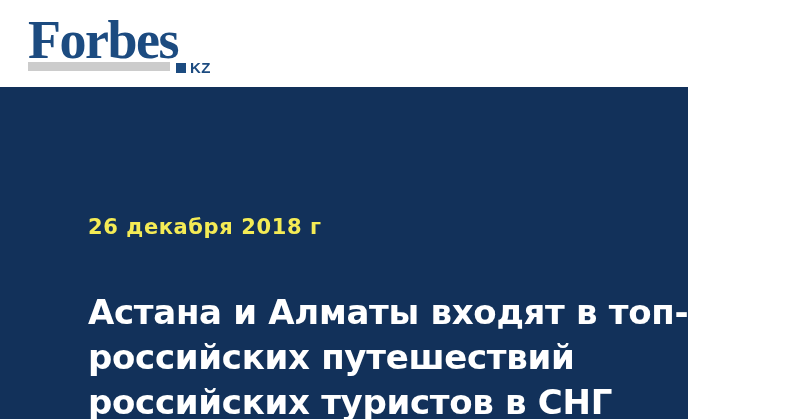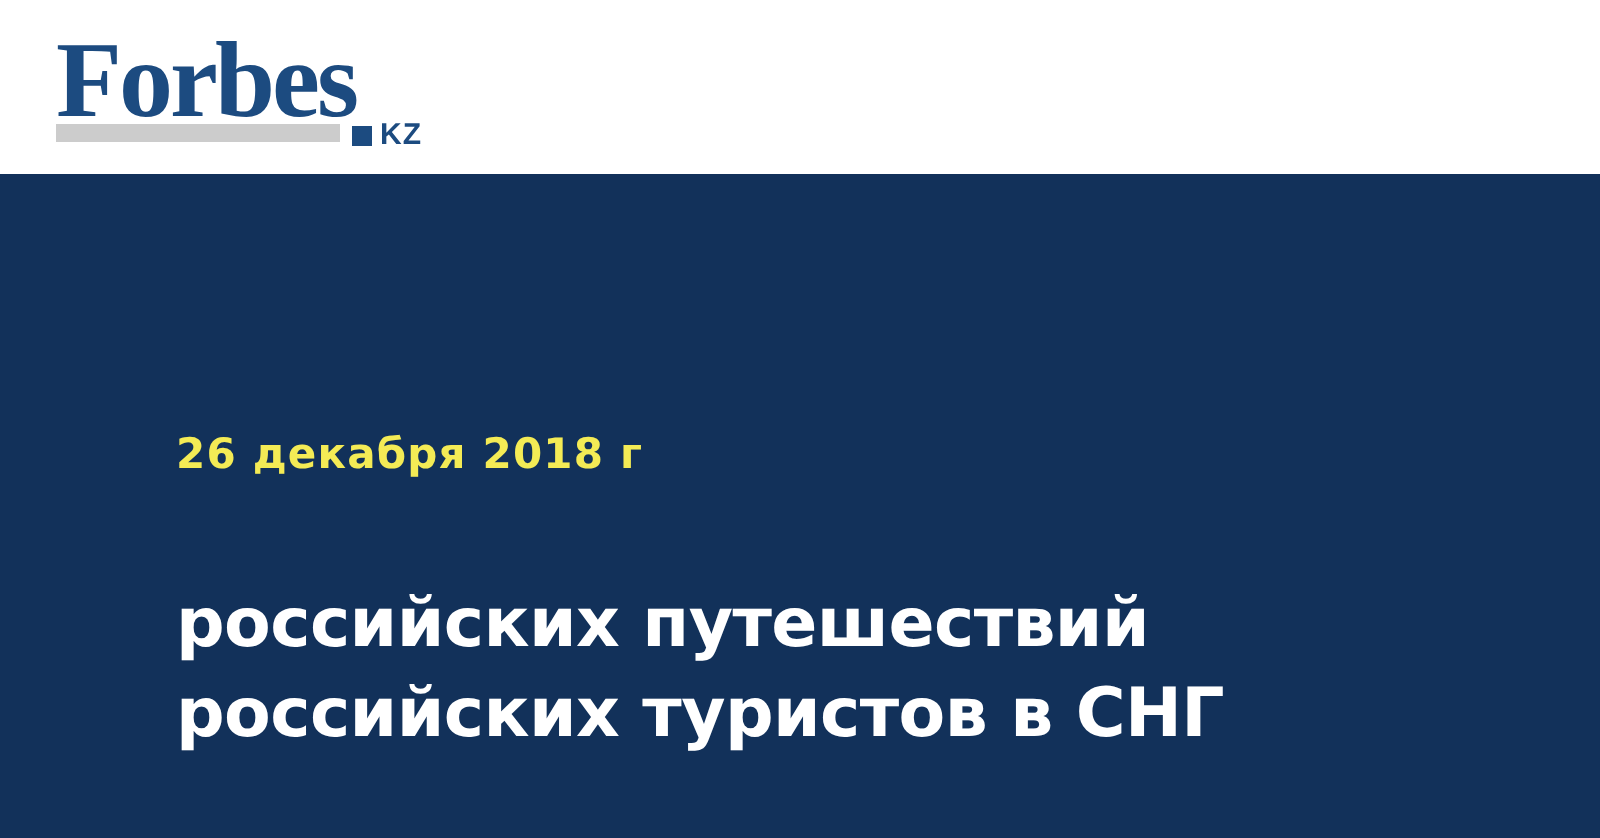--- a/index.html
+++ b/index.html
@@ -83,21 +83,21 @@
     line-height: 15px;
     letter-spacing: 0.5px;
     color: #1c4b80;
   }
 
   
   .hero {
     position: absolute;
     left: 0;
     top: 87px;
-    width: 800px;
+    width: 688px;
     height: 332px;
     background: #12315a;
   }
 
   .hero-date {
     position: absolute;
     left: 88px;
     top: 128px;
     font-family: "DejaVu Sans", "Liberation Sans", sans-serif;
     font-weight: bold;
@@ -139,18 +139,19 @@
         <span class="logo-kz-square"></span>
         <span class="logo-kz-text">KZ</span>
       </div>
     </div>
   </div>
 
   <div class="hero">
     <div class="hero-date">26 декабря 2018 г</div>
 
     <h1 class="hero-title">
+      <span class="hero-title-line">Астана и Алматы входят в топ-5</span>
       <span class="hero-title-line">российских путешествий</span>
       <span class="hero-title-line">российских туристов в СНГ</span>
     </h1>
   </div>
 
 </div>
 
 </body></html>

